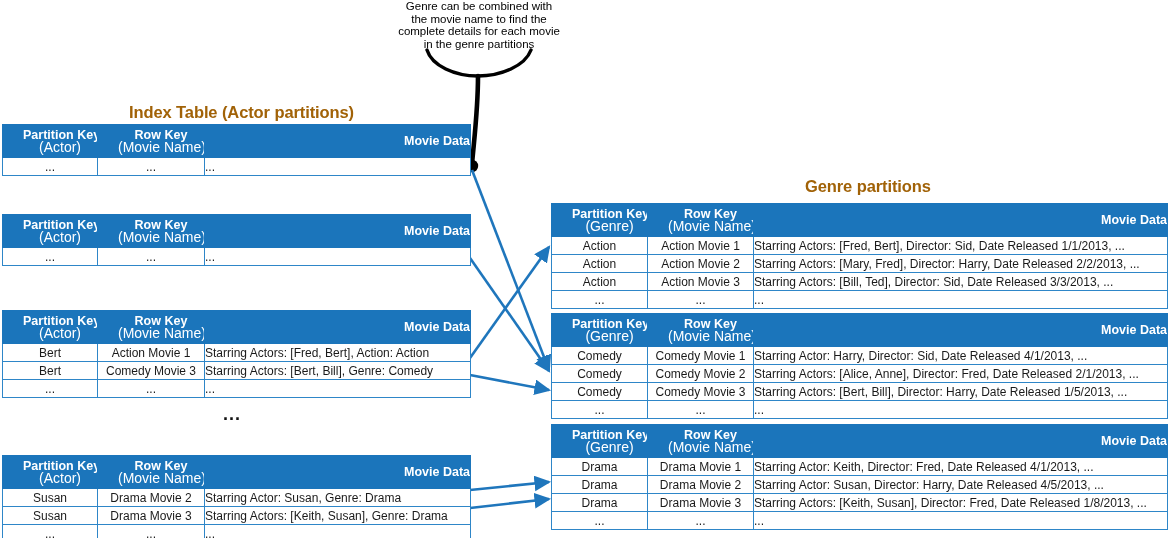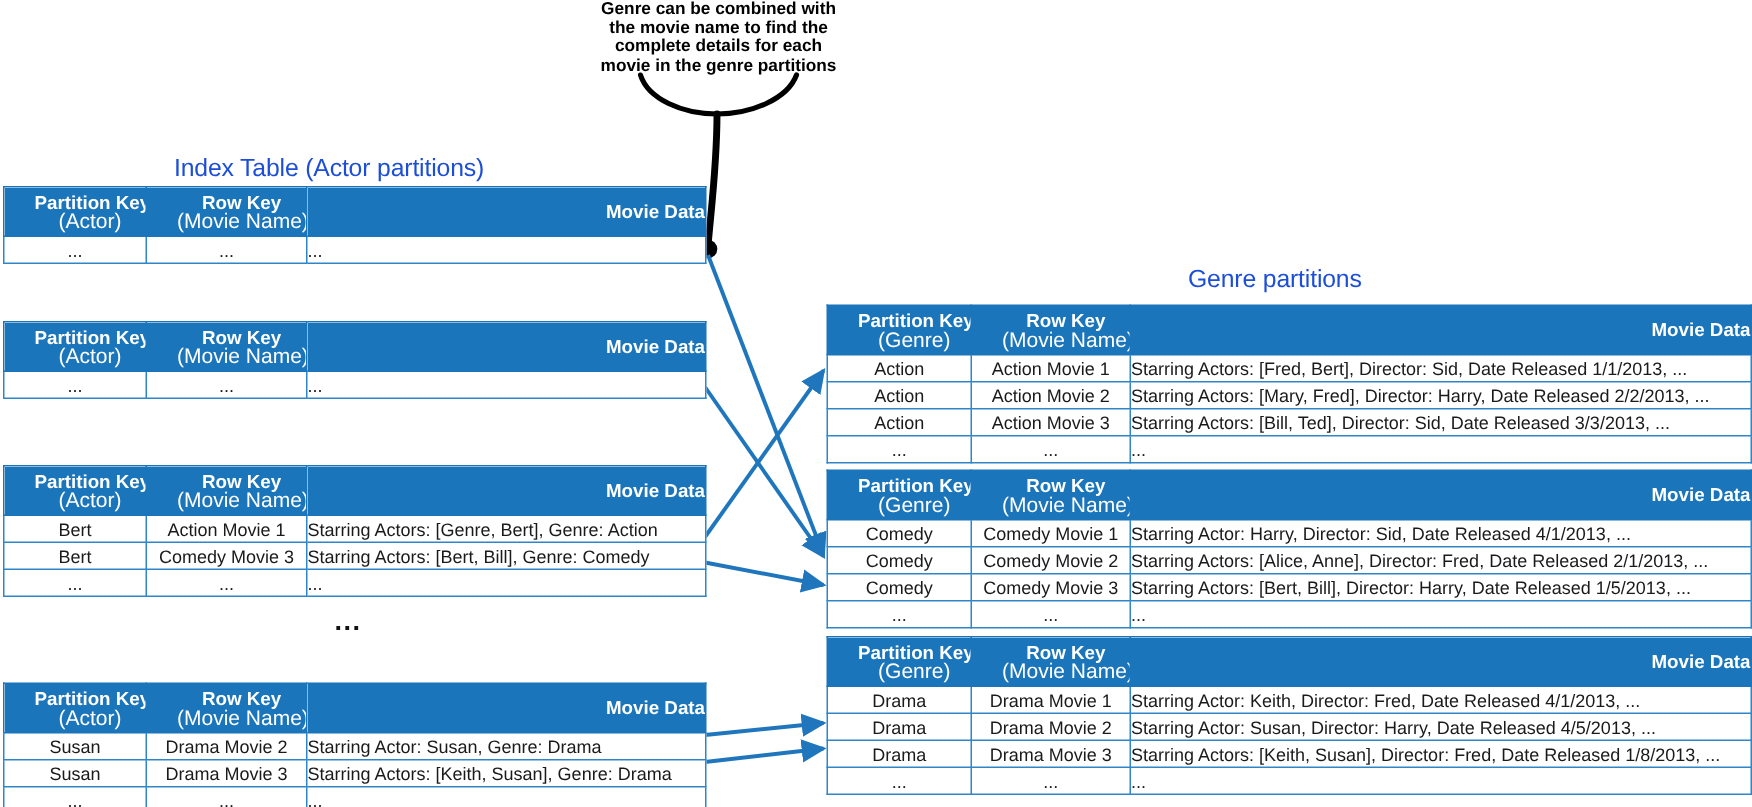--- a/index.html
+++ b/index.html
@@ -6,35 +6,36 @@
   body{
     width:1168px;height:538px;position:relative;overflow:hidden;
     background:#ffffff;
     font-family:"Liberation Sans", sans-serif;
   }
   .stage{position:absolute;left:0;top:0;width:1168px;height:538px;}
 
   
   .section-title{
     position:absolute;
-    color:#1d4ed8;
+    color:#a16207;
     font-size:16.5px;
-    font-weight:400;
+    font-weight:700;
     letter-spacing:-0.1px;
     white-space:nowrap;
+    margin-left:13px;
   }
 
   
   .callout{
     position:absolute;
     text-align:center;
     color:#000000;
     font-size:11.5px;
     line-height:12.6px;
-    font-weight:700;
+    font-weight:400;
     white-space:normal;
   }
 
   
   .tbl{
     position:absolute;
     border-collapse:collapse;
     table-layout:fixed;
     background:#ffffff;
     font-size:12px;
@@ -196,21 +197,21 @@
         </th>
         <th class="th-l">
           <span class="hdr-main">Movie Data</span>
         </th>
       </tr>
     </thead>
     <tbody>
       <tr>
         <td class="c-center">Bert</td>
         <td class="c-center">Action Movie 1</td>
-        <td class="c-left">Starring Actors: [Genre, Bert], Genre: Action</td>
+        <td class="c-left">Starring Actors: [Fred, Bert], Action: Action</td>
       </tr>
       <tr>
         <td class="c-center">Bert</td>
         <td class="c-center">Comedy Movie 3</td>
         <td class="c-left">Starring Actors: [Bert, Bill], Genre: Comedy</td>
       </tr>
       <tr>
         <td class="c-center ell">...</td>
         <td class="c-center ell">...</td>
         <td class="c-left ell">...</td>

